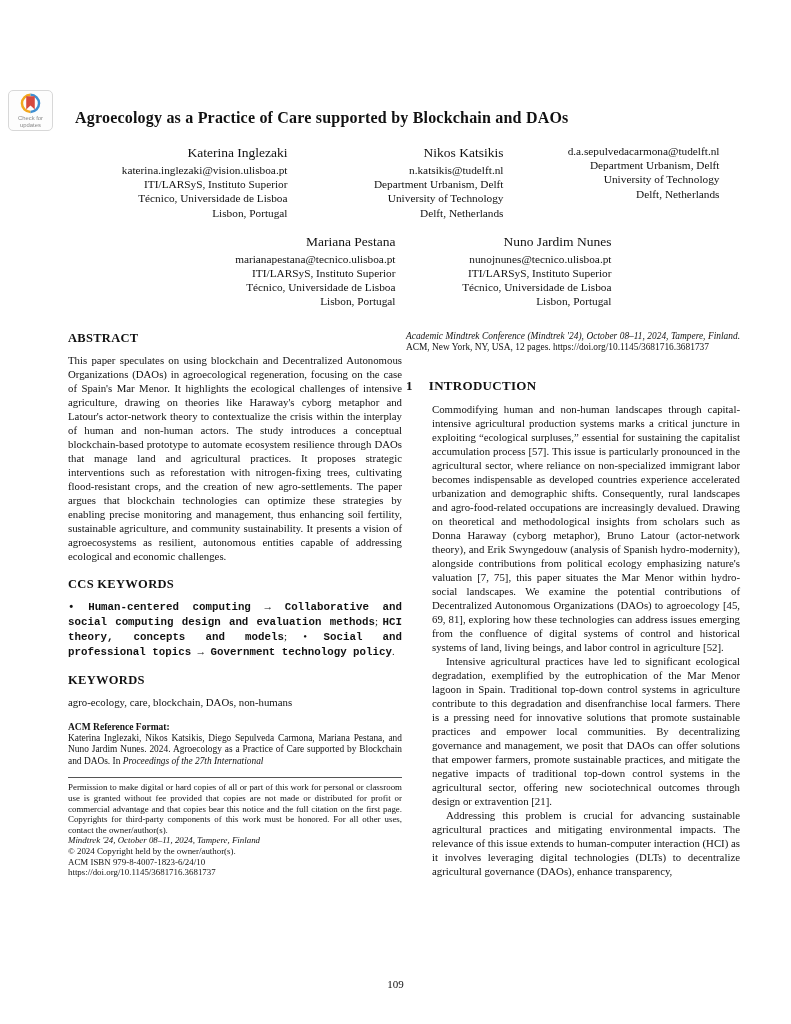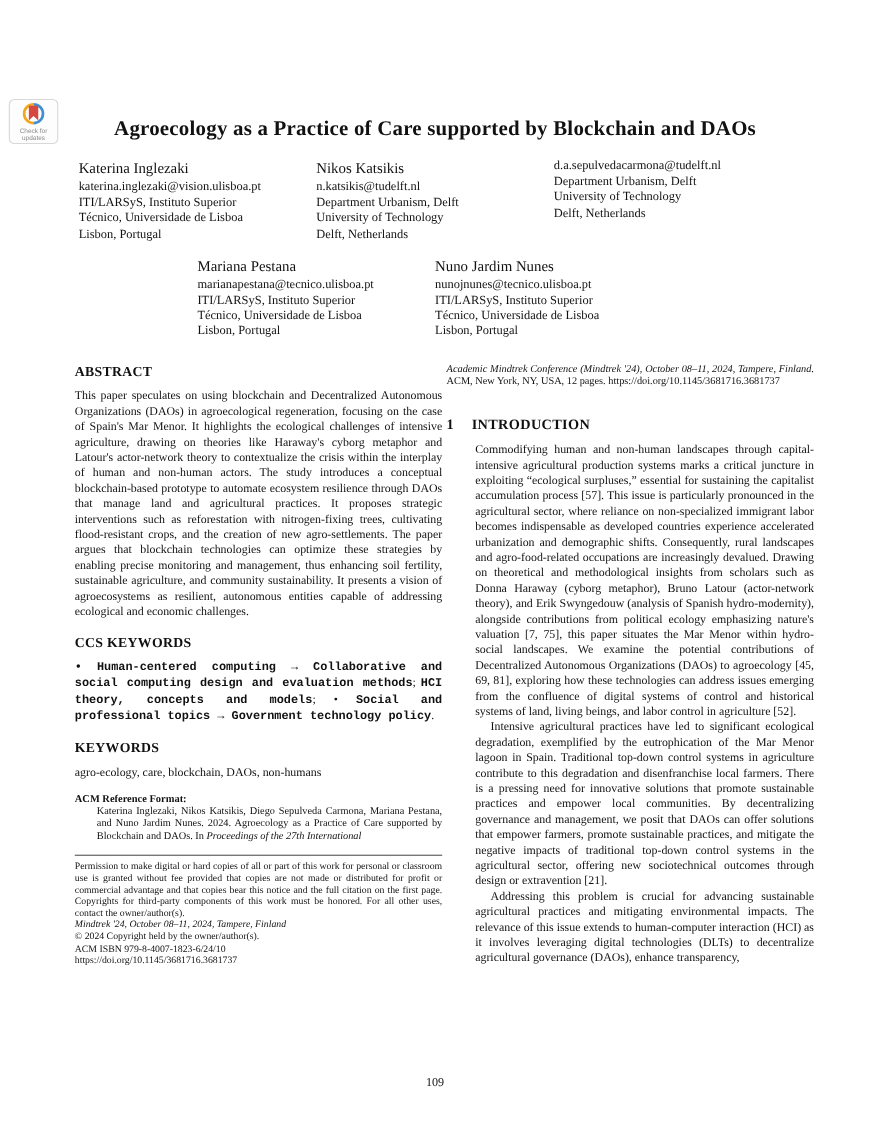--- a/index.html
+++ b/index.html
@@ -21,36 +21,35 @@
     border: 1px solid #d8d8d8;
     border-radius: 5px;
     background: #fdfdfd;
     cursor: pointer;
   }
   .badge svg { display: block; width: 100%; height: 100%; }
 
   
   .title {
     margin: 105px 75px 0 75px;
-    text-align: center;
-    font-size: 19px;
+    font-size: 16px;
     line-height: 26px;
     font-weight: bold;
     letter-spacing: 0.2px;
   }
 
   
   .authors-row {
     display: flex;
     justify-content: center;
     margin-top: 13px;
   }
   .author {
     width: 216px;
-    text-align: left;
+    text-align: right;
   }
   .author-name { font-size: 13.5px; line-height: 17px; margin-bottom: 2px; }
   .author-line { font-size: 11.3px; line-height: 14.2px; }
 
   
   .columns {
     display: flex;
     gap: 4px;
     padding: 0 51px 0 68px;
     margin-top: 22px;
@@ -75,21 +74,20 @@
   .acmref-head {
     font-size: 9.5px;
     font-weight: bold;
     margin-top: 13px;
     margin-bottom: 1px;
   }
   .acmref {
     font-size: 9.4px;
     line-height: 11.6px;
     text-align: justify;
-    margin-left: 20px;
   }
   .it { font-style: italic; }
 
   .rule {
     border: none;
     border-top: 0.8px solid #555;
     margin: 10px 0 4px 0;
   }
   .permission {
     font-size: 8.9px;

